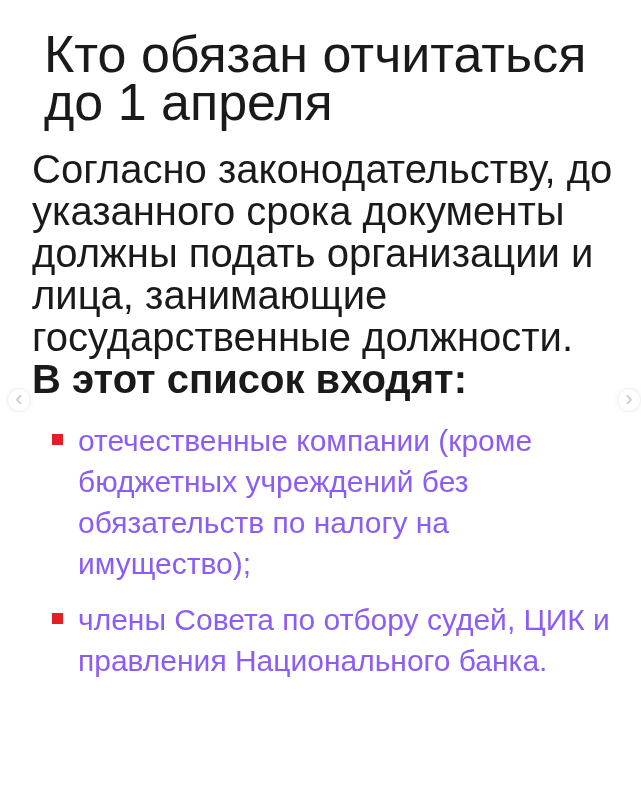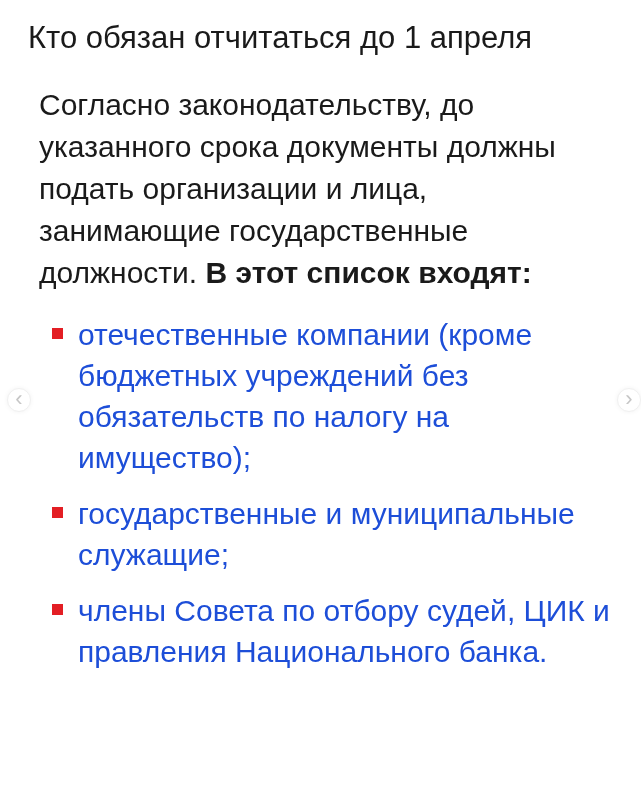--- a/index.html
+++ b/index.html
@@ -10,48 +10,48 @@
     background: #ffffff;
     font-family: "Liberation Sans", sans-serif;
     color: #1a1a1a;
     position: relative;
     overflow: hidden;
   }
   .content {
     padding: 14px 28px 0 28px;
   }
   h1.page-title {
-    margin: 0;
-    font-size: 31px;
+    margin: 16px;
+    font-size: 52px;
     line-height: 48px;
     font-weight: 400;
     letter-spacing: 0;
     color: #1a1a1a;
   }
   p.intro {
-    margin: 22px 0 0 11px;
-    font-size: 30px;
+    margin: 22px 0 0 4px;
+    font-size: 40px;
     line-height: 42px;
     font-weight: 400;
     color: #1a1a1a;
   }
   p.intro strong {
     font-weight: 700;
   }
   ul.obligated-list {
     list-style: none;
     margin: 20px 0 0 0;
     padding: 0 0 0 50px;
   }
   ul.obligated-list li {
     position: relative;
     font-size: 30px;
     line-height: 41px;
     margin: 0 0 15px 0;
-    color: #1d4ed8;
+    color: #8b5cf6;
   }
   .bullet-square {
     position: absolute;
     left: -26px;
     top: 14px;
     width: 11px;
     height: 11px;
     background: #e31e24;
     display: inline-block;
   }
@@ -97,20 +97,16 @@
 
   <p class="intro"><span>Согласно законодательству, до указанного срока документы должны подать организации и лица, занимающие государственные должности. </span><strong>В этот список входят:</strong></p>
 
   <ul class="obligated-list">
     <li>
       <span class="bullet-square"></span>
       <span>отечественные компании (кроме бюджетных учреждений без обязательств по налогу на имущество);</span>
     </li>
     <li>
       <span class="bullet-square"></span>
-      <span>государственные и муниципальные служащие;</span>
-    </li>
-    <li>
-      <span class="bullet-square"></span>
       <span>члены Совета по отбору судей, ЦИК и правления Национального банка.</span>
     </li>
   </ul>
 </article>
 
 </body></html>

